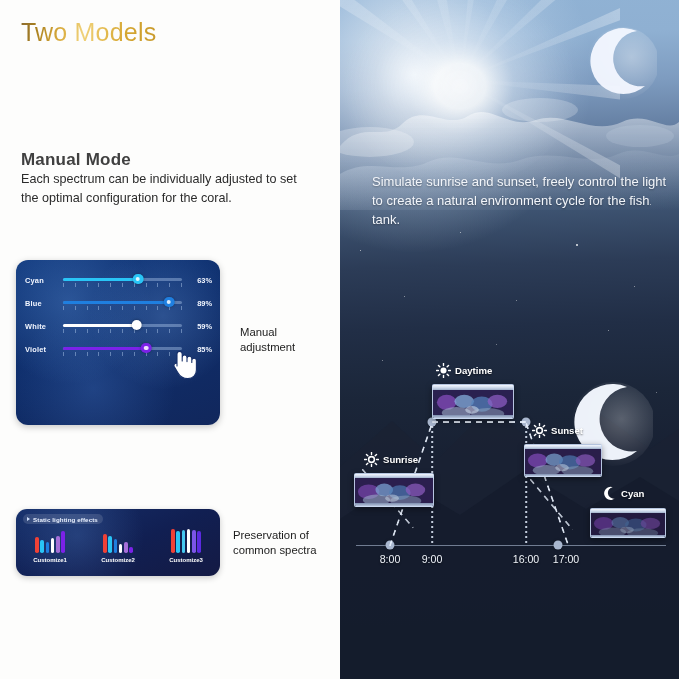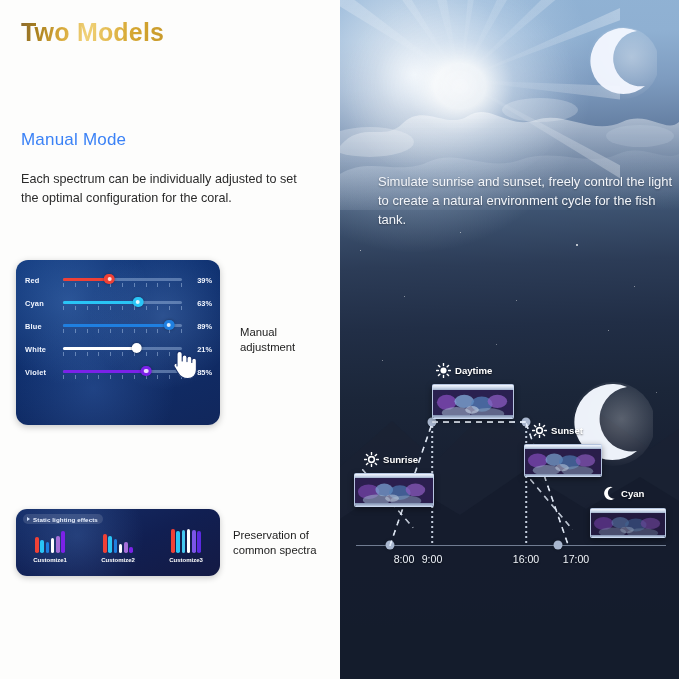--- a/index.html
+++ b/index.html
@@ -13,29 +13,29 @@
 
   
   .left-panel {
     position: relative;
     width: 340px; height: 679px;
     background: #fdfdfc;
     overflow: hidden;
   }
   .title {
     position: absolute; left: 21px; top: 18px;
-    font-size: 25px; font-weight: bold; letter-spacing: 0.2px;
+    font-size: 25px; font-weight: normal; letter-spacing: 0.2px;
     background: linear-gradient(100deg,#8c6c30 0%, #a9801f 12%, #d9ab3c 30%,
                                 #f0d27a 46%, #e5bd54 60%, #d4a52f 78%, #c89a2c 100%);
     -webkit-background-clip: text; background-clip: text;
     -webkit-text-fill-color: transparent; color: #d4a52f;
   }
   .sec-head {
-    position: absolute; left: 21px; top: 130px;
-    font-size: 17px; color: #3b82f6; font-weight: normal; letter-spacing: .2px;
+    position: absolute; left: 21px; top: 150px;
+    font-size: 17px; color: #404040; font-weight: bold; letter-spacing: .2px;
   }
   .sec-body {
     position: absolute; left: 21px; top: 170px; width: 292px;
     font-size: 12.6px; line-height: 1.48; color: #2b2b2b;
   }
 
   
   .slider-card {
     position: absolute; left: 16px; top: 260px;
     width: 204px; height: 165px; border-radius: 12px;
@@ -148,21 +148,21 @@
   }
   .moon-mid {
     position: absolute; right: 26px; top: 381px; width: 86px; height: 86px;
   }
 
   .am-head {
     position: absolute; left: 38px; top: 137px;
     font-size: 17.5px; color: #121212; letter-spacing: .2px;
   }
   .am-body {
-    position: absolute; left: 38px; top: 172px; width: 300px;
+    position: absolute; left: 32px; top: 172px; width: 300px;
     font-size: 13px; line-height: 1.48; color: #f2f5fa;
     text-shadow: 0 1px 2px rgba(0,0,0,.35);
   }
 
   
   .tl { position: absolute; left: 0; top: 0; width: 339px; height: 679px; }
   .axis-line {
     position: absolute; left: 25px; top: 545px; width: 300px; height: 1.2px;
     background: rgba(190,205,230,.55);
   }
@@ -220,42 +220,20 @@
 
   <div class="left-panel">
 
     <div class="title">Two Models</div>
 
     <div class="sec-head">Manual Mode</div>
     <div class="sec-body">Each spectrum can be individually adjusted to set the optimal configuration for the coral.</div>
 
     <div class="slider-card">
       <div id="slider-rows">
-          <div class="srow">
-            <div class="sname">Red</div>
-            <div class="strack-wrap">
-              <div class="strack"></div>
-              <div class="sfill" style="width: 39%; background: rgb(239, 65, 54);"></div>
-              <div class="sticks">
-                <i></i>
-                <i></i>
-                <i></i>
-                <i></i>
-                <i></i>
-                <i></i>
-                <i></i>
-                <i></i>
-                <i></i>
-                <i></i>
-                <i></i>
-              </div>
-              <div class="sknob" style="left: 39%; background: rgb(239, 65, 54);"></div>
-            </div>
-            <div class="sval">39%</div>
-          </div>
           <div class="srow">
             <div class="sname">Cyan</div>
             <div class="strack-wrap">
               <div class="strack"></div>
               <div class="sfill" style="width: 63%; background: rgb(41, 197, 246);"></div>
               <div class="sticks">
                 <i></i>
                 <i></i>
                 <i></i>
                 <i></i>
@@ -306,21 +284,21 @@
                 <i></i>
                 <i></i>
                 <i></i>
                 <i></i>
                 <i></i>
                 <i></i>
                 <i></i>
               </div>
               <div class="sknob" style="left: 62%; background: rgb(255, 255, 255); box-shadow: rgba(0, 0, 0, 0.45) 0px 0px 3px;"></div>
             </div>
-            <div class="sval">21%</div>
+            <div class="sval">59%</div>
           </div>
           <div class="srow">
             <div class="sname">Violet</div>
             <div class="strack-wrap">
               <div class="strack"></div>
               <div class="sfill" style="width: 70%; background: rgb(123, 34, 232);"></div>
               <div class="sticks">
                 <i></i>
                 <i></i>
                 <i></i>
@@ -506,24 +484,24 @@
       <div class="tnode" style="left:92px;top:422px;"></div>
       <div class="tnode" style="left:186px;top:422px;"></div>
 
       <div class="vdot" style="left:92px;top:426px;height:119px;"></div>
       <div class="vdot" style="left:186px;top:426px;height:119px;"></div>
 
       <div class="dashseg" style="left:50px;top:545px;width:130px;transform:rotate(-71deg);"></div>
       <div class="dashseg" style="left:92px;top:421px;width:94px;"></div>
       <div class="dashseg" style="left:186px;top:422px;width:130px;transform:rotate(71deg);"></div>
 
-      <div class="tlabel" style="left:64px;top:553px;">8:00</div>
+      <div class="tlabel" style="left:50px;top:553px;">8:00</div>
       <div class="tlabel" style="left:92px;top:553px;text-align:right;">9:00</div>
       <div class="tlabel" style="left:186px;top:553px;">16:00</div>
-      <div class="tlabel" style="left:236px;top:553px;">17:00</div>
+      <div class="tlabel" style="left:226px;top:553px;">17:00</div>
 
       <div class="dashseg" style="left:22px;top:468px;width:78px;transform:rotate(49deg);opacity:.85;"></div>
       <div class="dashseg" style="left:190px;top:478px;width:66px;transform:rotate(50deg);opacity:.85;"></div>
 
       <div class="ev-label" style="left:24px;top:452px;">
         <svg class="ev-ico" viewBox="0 0 16 16">
           <circle cx="8" cy="8" r="3.1" fill="none" stroke="#fff" stroke-width="1.7"></circle>
           <g stroke="#fff" stroke-width="1.5" stroke-linecap="round">
             <line x1="8" y1="0.6" x2="8" y2="2.6"></line>
             <line x1="8" y1="13.4" x2="8" y2="15.4"></line>

